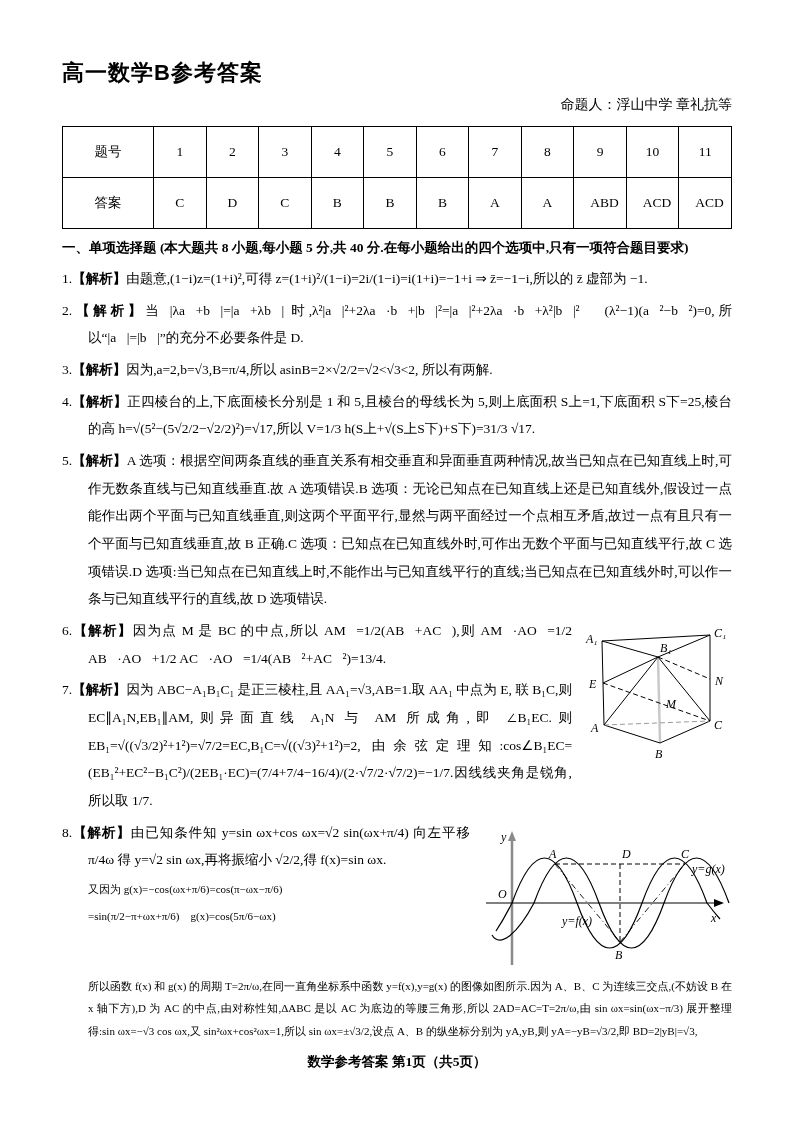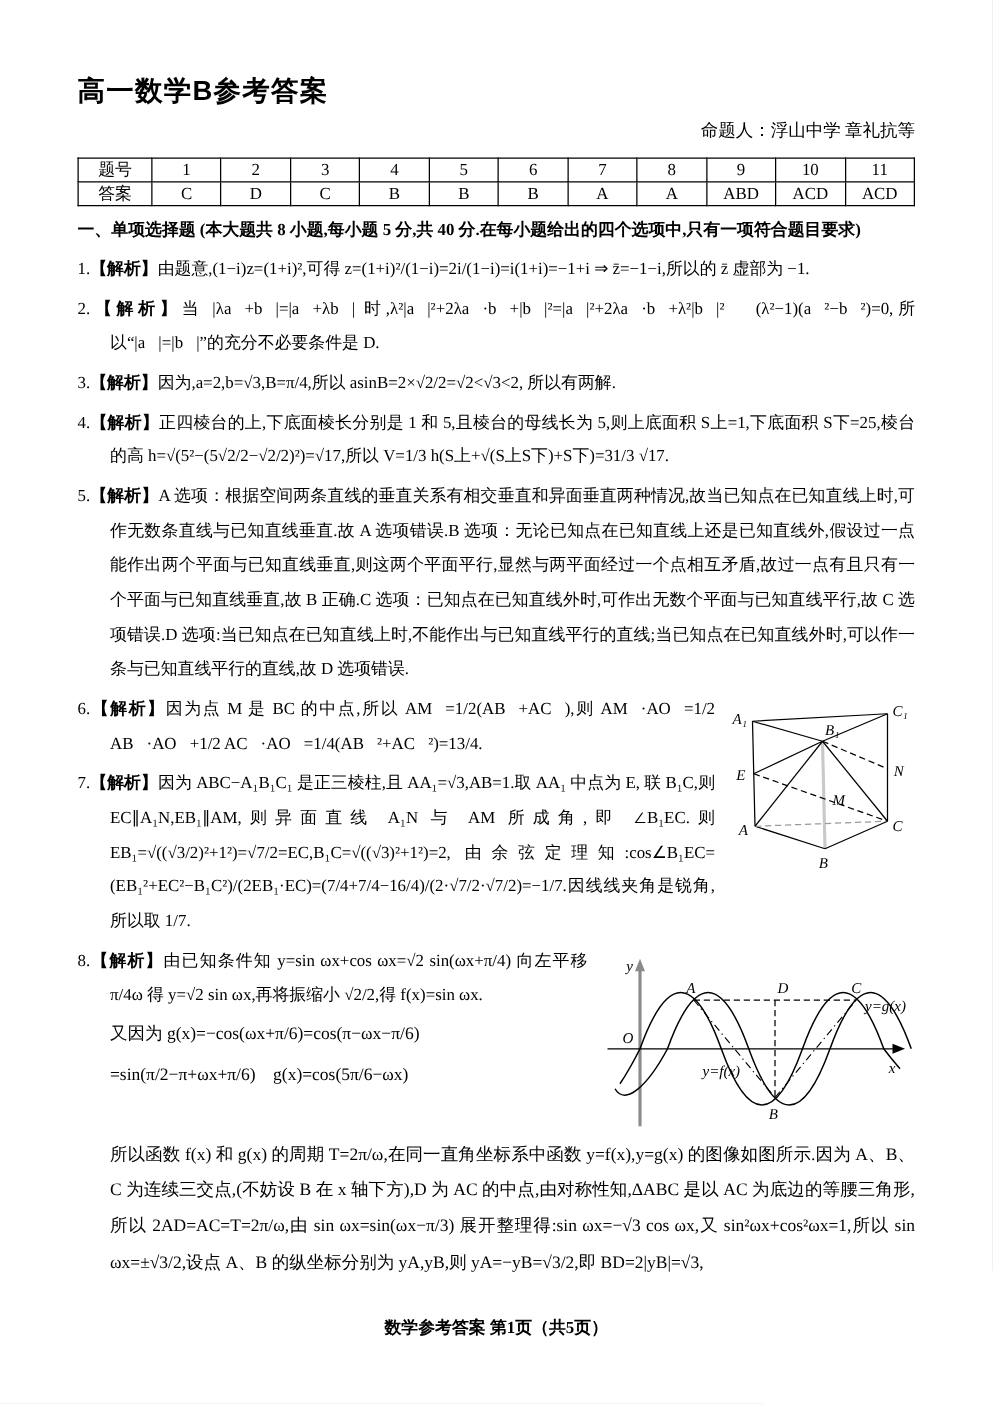--- a/index.html
+++ b/index.html
@@ -11,35 +11,35 @@
   }
   .title{
     text-align:left;font-size:22px;font-weight:bold;
     font-family:"Liberation Sans",sans-serif;
     margin:6px 0 8px 0;letter-spacing:1px;
   }
   .subtitle{text-align:right;font-size:14px;margin-bottom:12px;}
   table.ans{width:100%;border-collapse:collapse;table-layout:fixed;}
   table.ans td{
     border:1px solid #000;text-align:center;font-size:13.5px;
-    height:18px;padding:0;
+    height:18px;padding:16px;
   }
   table.ans td.hdr{width:58px;}
   .section-heading{
     font-family:Liberation Serif, serif;font-weight:bold;
     font-size:13.5px;margin:10px 0 8px 0;
   }
   .sol{
     font-size:13.5px;line-height:2.05;text-align:justify;
     padding-left:26px;text-indent:-26px;margin:0 0 4px 0;
   }
   .sol .sn{font-style:normal;}
   .sol .sl{font-weight:bold;}
   .contline{
-    font-size:14px;line-height:2.05;text-align:justify;
+    font-size:11px;line-height:2.05;text-align:justify;
     padding-left:26px;text-indent:0;margin:0 0 4px 0;
   }
   .figwrap{overflow:visible;}
   .figright{float:right;margin:2px 0 4px 10px;}
   svg text{font-family:"Liberation Serif",serif;font-style:italic;fill:#000;}
   svg text.lbl{font-size:12px;}
   .footer{
     position:absolute;left:0;right:0;bottom:52px;text-align:center;
     font-size:13.5px;font-weight:bold;
   }

